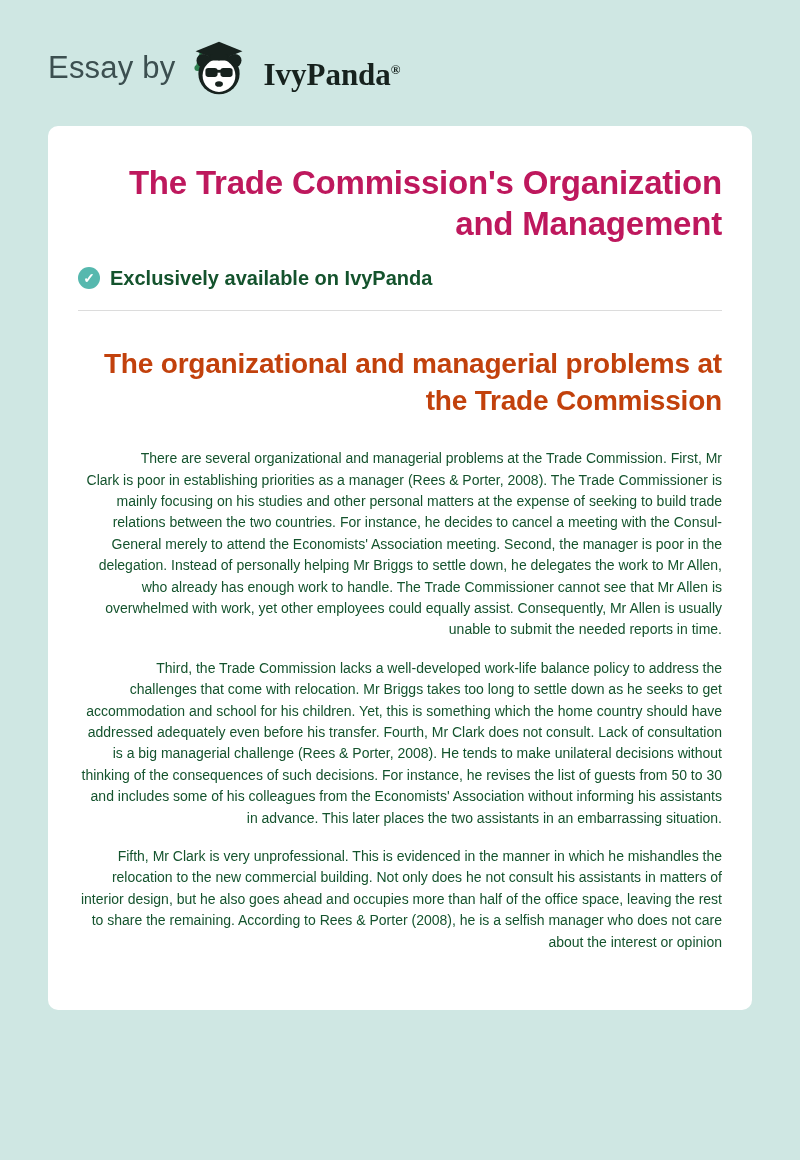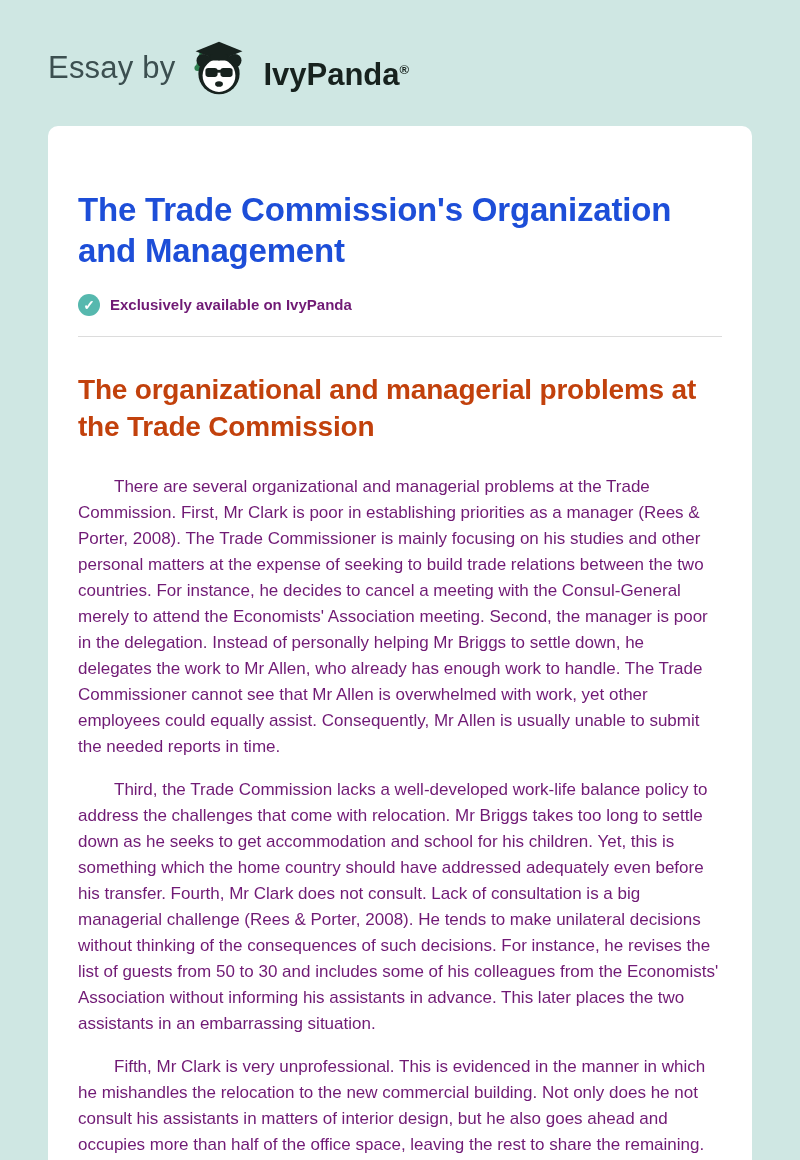--- a/index.html
+++ b/index.html
@@ -6,58 +6,58 @@
   html, body { width: 800px; }
   body {
     font-family: "Liberation Sans", sans-serif;
     background: #cfe7e3;
   }
   .page {
     width: 800px;
     height: 1160px;
     overflow: hidden;
     background: #cfe7e3;
+    text-align: right;
   }
   .header {
     display: flex;
     align-items: center;
     padding: 38px 48px 28px 48px;
     gap: 14px;
   }
   .essay-by {
     font-size: 31px;
     color: #3c4f50;
     letter-spacing: 0.2px;
   }
   .logo { display: inline-flex; align-items: center; }
   .brand {
-    font-family: Liberation Sans, sans-serif;
+    font-family: Liberation Serif, serif;
     font-weight: 700;
     font-size: 31px;
     color: #17221e;
     margin-top: 14px;
   }
   .brand sup {
     font-size: 13px;
     vertical-align: super;
   }
   .card {
     background: #ffffff;
     margin: 0 48px;
     border-radius: 10px;
     padding: 36px 30px 40px 30px;
   }
   h1.essay-title {
     font-size: 33px;
     line-height: 1.25;
     font-weight: 700;
-    color: #1d4ed8;
+    color: #be185d;
     margin-bottom: 22px;
     letter-spacing: -0.2px;
-    margin-top: 27px;
   }
   .badge {
     display: flex;
     align-items: center;
     gap: 10px;
     margin-bottom: 20px;
   }
   .check {
     width: 22px;
     height: 22px;
@@ -65,41 +65,41 @@
     background: #56b8ae;
     color: #ffffff;
     font-size: 14px;
     font-weight: 700;
     display: inline-flex;
     align-items: center;
     justify-content: center;
     flex: 0 0 auto;
   }
   .badge-label {
-    font-size: 15px;
+    font-size: 20px;
     font-weight: 700;
-    color: #701a75;
+    color: #14532d;
   }
   hr.divider {
     border: none;
     border-top: 1px solid #dcdcdc;
     margin: 0 0 34px 0;
   }
   h2.section-heading {
     font-size: 28px;
     line-height: 1.35;
     font-weight: 700;
     color: #c2410c;
     margin-bottom: 28px;
     letter-spacing: -0.2px;
   }
   p.body-para {
-    font-size: 17px;
+    font-size: 14px;
     line-height: 1.53;
-    color: #701a75;
+    color: #14532d;
     text-indent: 36px;
     margin-bottom: 17px;
   }
   p.body-para:last-child { margin-bottom: 17px; }
 </style>
 </head>
 <body>
 
 <div class="page">
 

